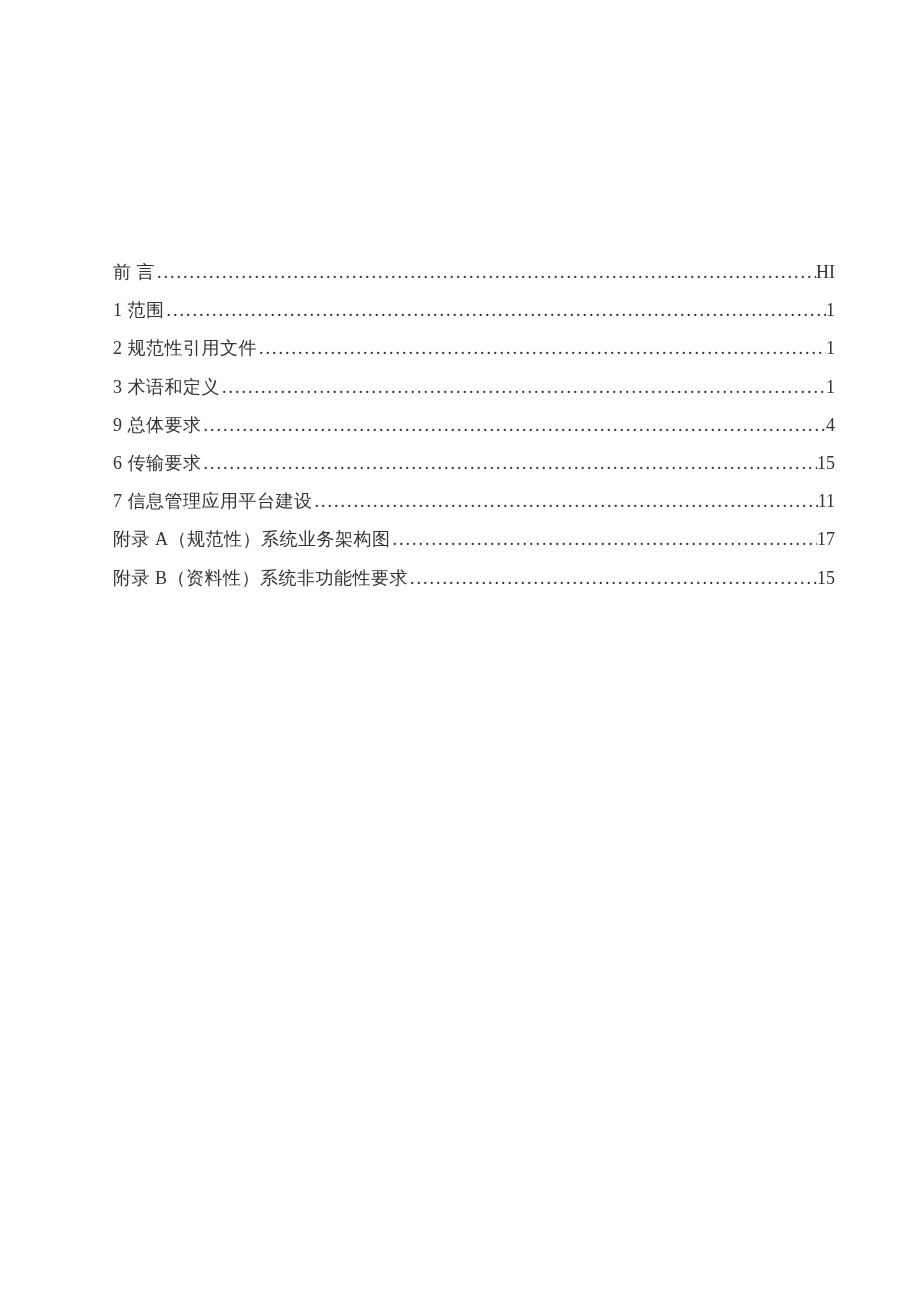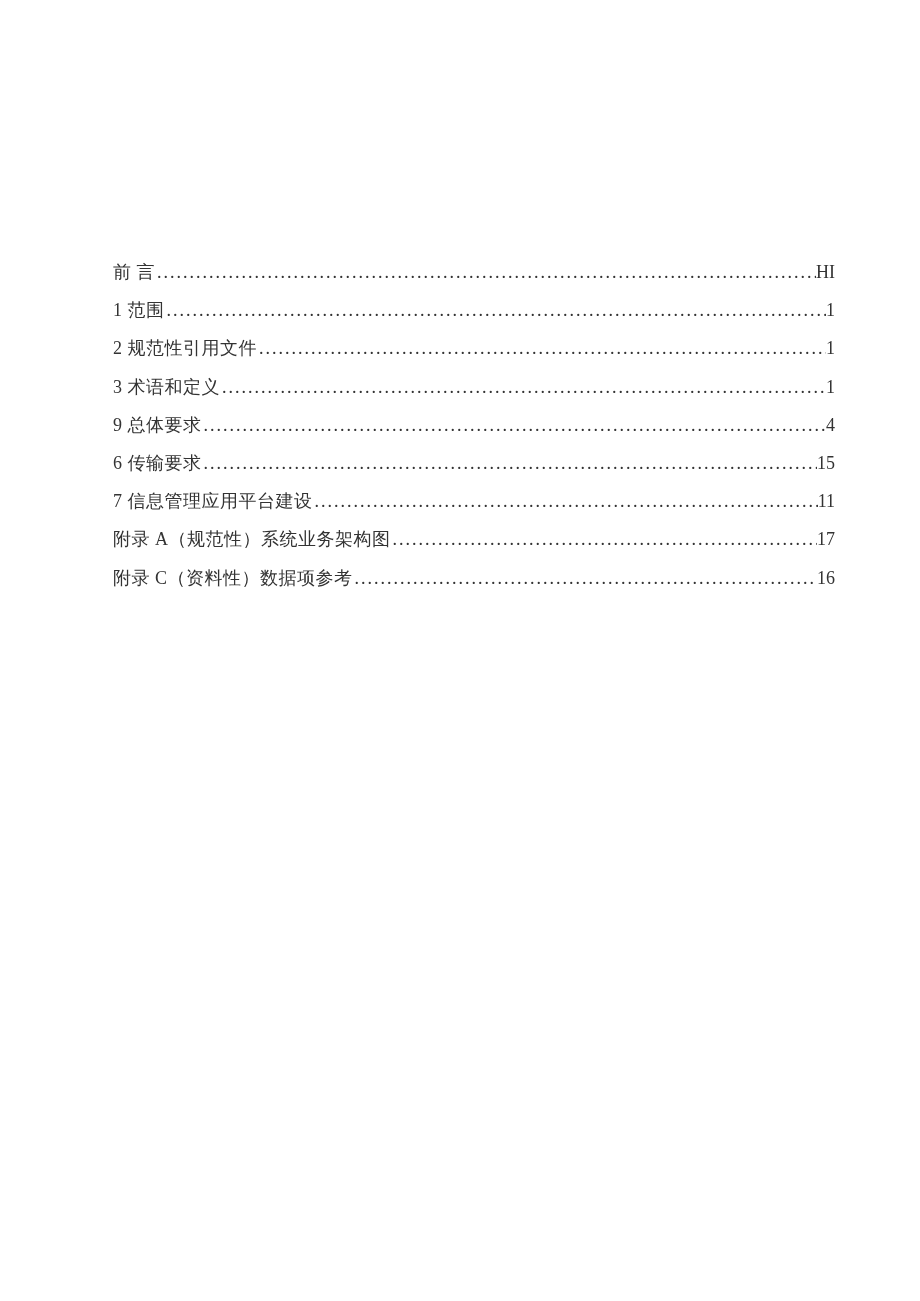--- a/index.html
+++ b/index.html
@@ -93,21 +93,21 @@
       <span class="toc-dots"></span>
       <span class="toc-page">11</span>
     </div>
 
     <div class="toc-entry">
       <span class="toc-label">附录 A（规范性）系统业务架构图</span>
       <span class="toc-dots"></span>
       <span class="toc-page">17</span>
     </div>
 
+    <div class="toc-entry">
+      <span class="toc-label">附录 B（资料性）系统非功能性要求</span>
+      <span class="toc-dots"></span>
+      <span class="toc-page">15</span>
+    </div>
 
-    <div class="toc-entry">
-      <span class="toc-label">附录 C（资料性）数据项参考</span>
-      <span class="toc-dots"></span>
-      <span class="toc-page">16</span>
-    </div>
 
   </div>
 </div>
 
 </body></html>

